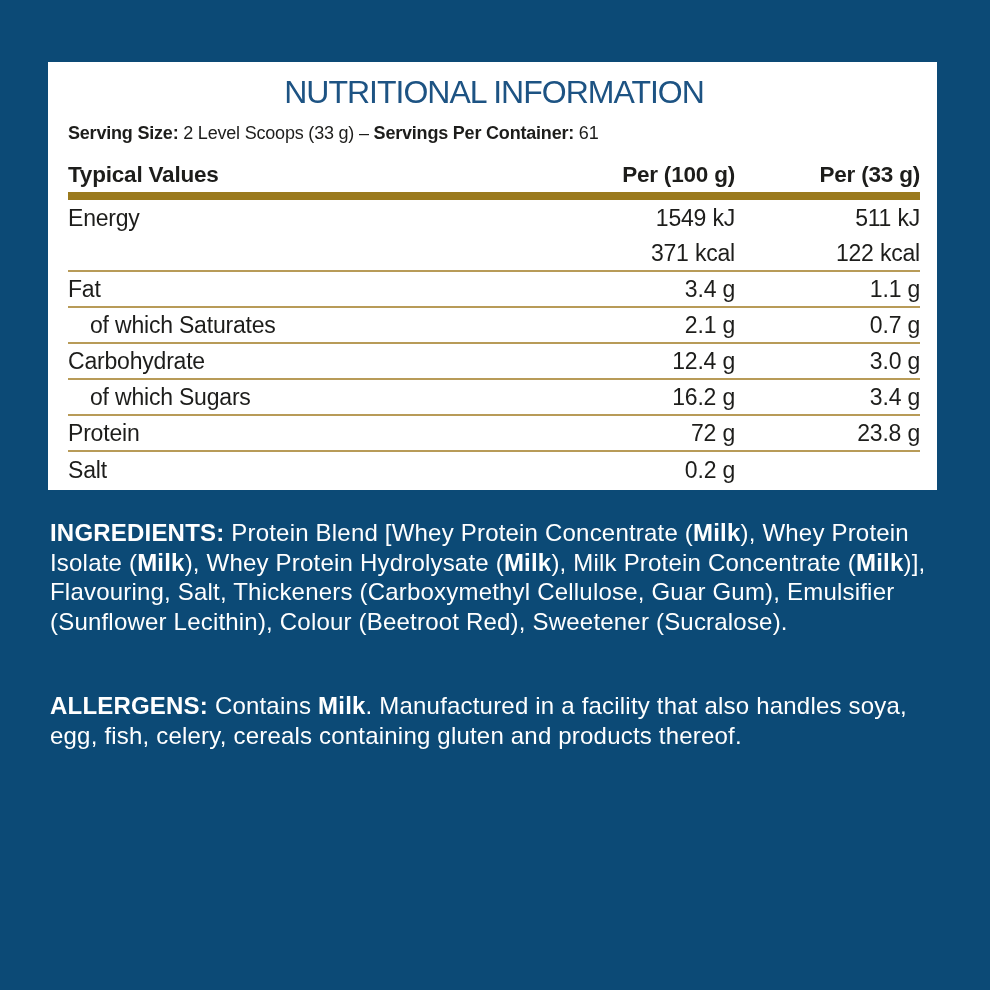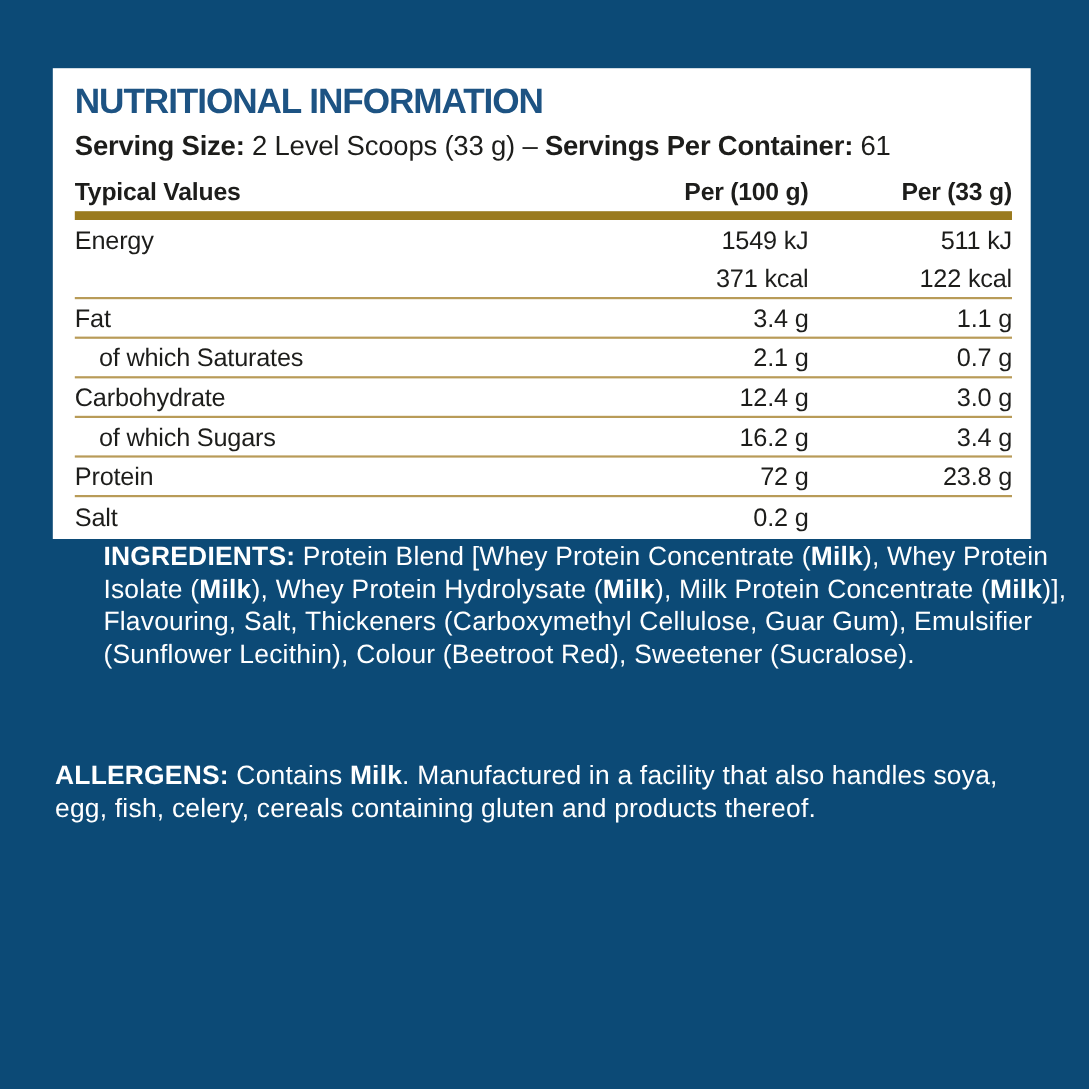--- a/index.html
+++ b/index.html
@@ -19,28 +19,29 @@
     left: 48px;
     top: 62px;
     width: 889px;
     height: 428px;
     background: #ffffff;
     padding: 12px 17px 0 20px;
     color: #1d1d1b;
   }
   .title {
     font-size: 32px;
-    font-weight: bold;
+    font-weight: normal;
     letter-spacing: -1px;
     color: #1d5383;
     line-height: 36px;
+    text-align: center;
   }
   .serving {
     margin-top: 11px;
-    font-size: 25px;
+    font-size: 18px;
     letter-spacing: -0.2px;
     line-height: 25px;
     color: #1d1d1b;
   }
   .b { font-weight: bold; }
   .row {
     display: grid;
     grid-template-columns: 1fr 160px 185px;
     align-items: center;
     height: 36px;
@@ -65,21 +66,21 @@
   .col-num { text-align: right; }
   .para {
     position: absolute;
     left: 50px;
     width: 892px;
     color: #ffffff;
     font-size: 24px;
     line-height: 29.5px;
     letter-spacing: 0.2px;
   }
-  .ingredients { top: 492px; margin-left: 44px; }
+  .ingredients { top: 518px; }
   .allergens { top: 691px; }
 </style>
 </head>
 <body>
 
 <div class="page">
 
   <div class="card">
 
     <div class="title">NUTRITIONAL INFORMATION</div>

